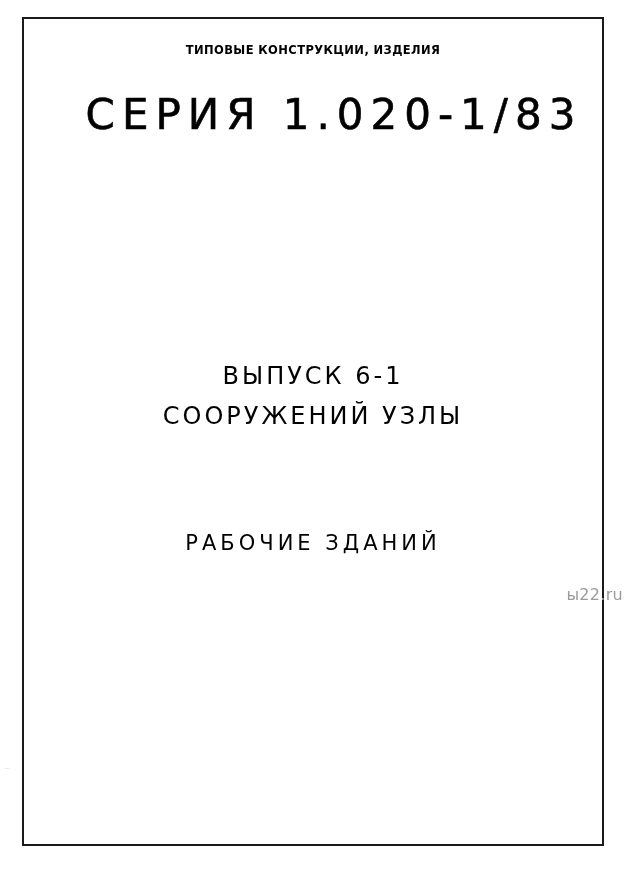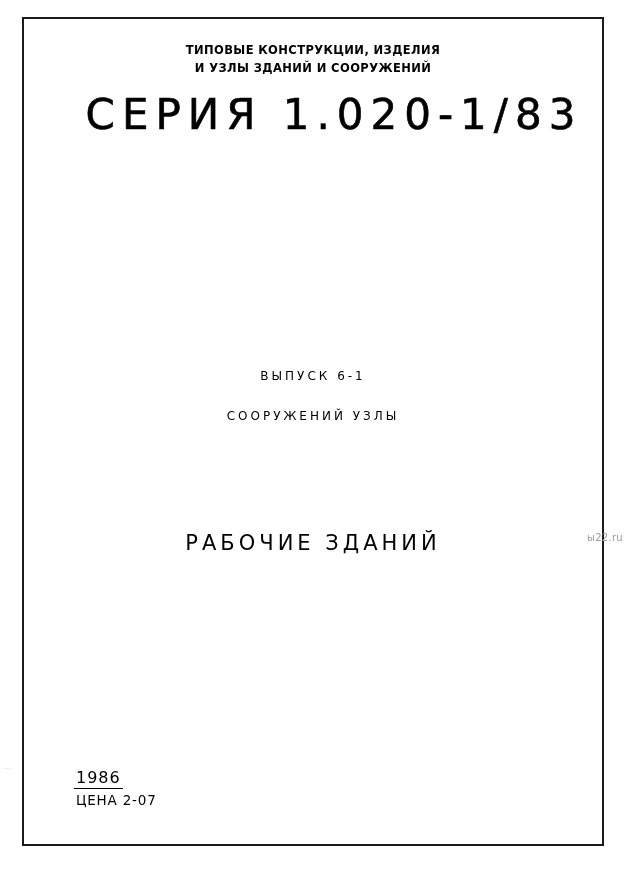--- a/index.html
+++ b/index.html
@@ -87,21 +87,21 @@
     font-weight: normal;
   }
   
   .issue-block {
     position: absolute;
     top: 337px;
     left: 0;
     right: 0;
   }
   .issue-line {
-    font-size: 12px;
+    font-size: 24px;
     letter-spacing: 3px;
     line-height: 40px;
   }
   
   .work-block {
     position: absolute;
     top: 512px;
     left: 0;
     right: 0;
   }
@@ -127,22 +127,22 @@
   .price {
     font-size: 13.5px;
     letter-spacing: 0.8px;
     margin-top: 3px;
     padding-left: 2px;
   }
   
   .watermark {
     position: absolute;
     right: 2px;
-    top: 532px;
-    font-size: 10px;
+    top: 585px;
+    font-size: 16px;
     color: #9b9b9b;
     letter-spacing: 0.3px;
   }
   
   .artifact {
     position: absolute;
     left: 4px;
     bottom: 4px;
     font-size: 7px;
     color: #bdbdbd;
@@ -151,40 +151,35 @@
 </style>
 </head>
 <body>
 
 <div class="page">
   <div class="frame">
     <div class="inner">
 
       <div class="header-block">
         <div class="line header-line">ТИПОВЫЕ КОНСТРУКЦИИ, ИЗДЕЛИЯ</div>
-        <div class="line header-line">И УЗЛЫ ЗДАНИЙ И СООРУЖЕНИЙ</div>
       </div>
 
       <div class="series-block">
         <div class="line series-title">СЕРИЯ 1.020-1/83</div>
       </div>
 
 
       <div class="issue-block">
         <div class="line issue-line">ВЫПУСК 6-1</div>
         <div class="line issue-line">СООРУЖЕНИЙ УЗЛЫ</div>
       </div>
 
       <div class="work-block">
         <div class="line work-line">РАБОЧИЕ ЗДАНИЙ</div>
       </div>
 
-      <div class="bottom-block">
-        <div class="year">1986</div>
-        <div class="price">ЦЕНА 2-07</div>
-      </div>
 
     </div>
   </div>
 
   <div class="watermark">ы22.ru</div>
   <div class="artifact">...</div>
 </div>
 
 </body></html>

